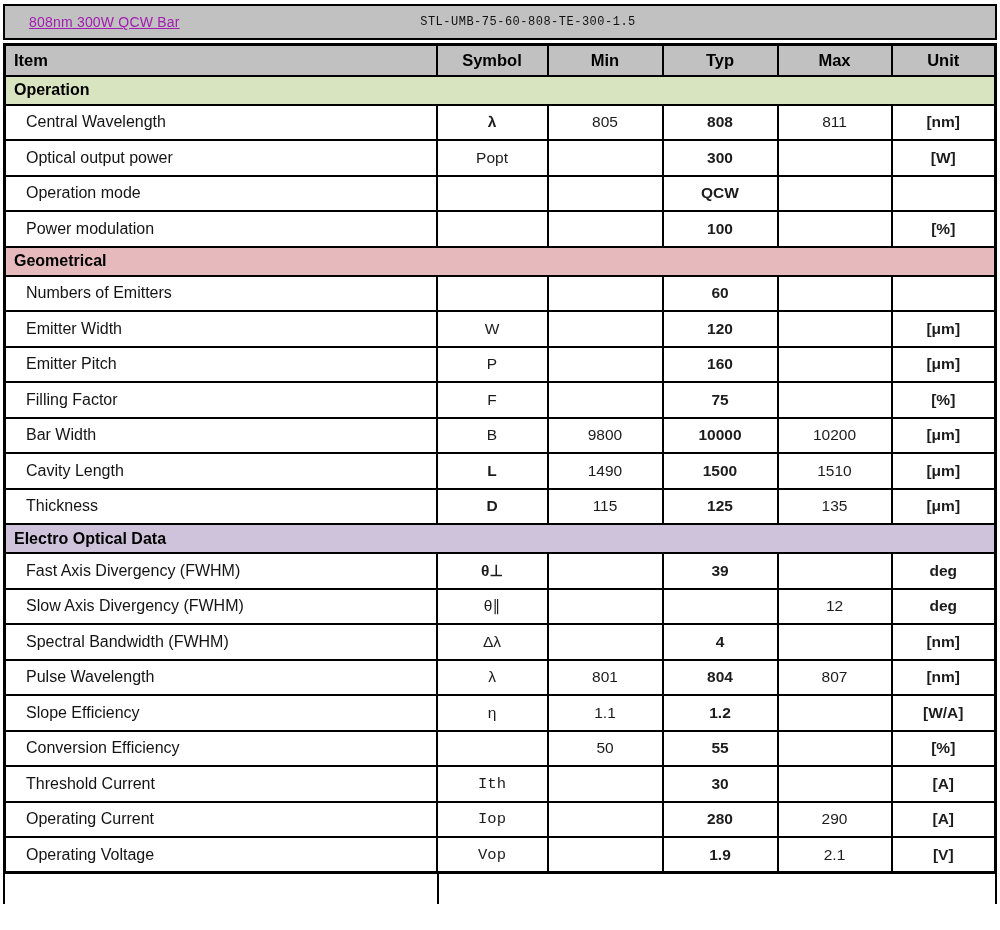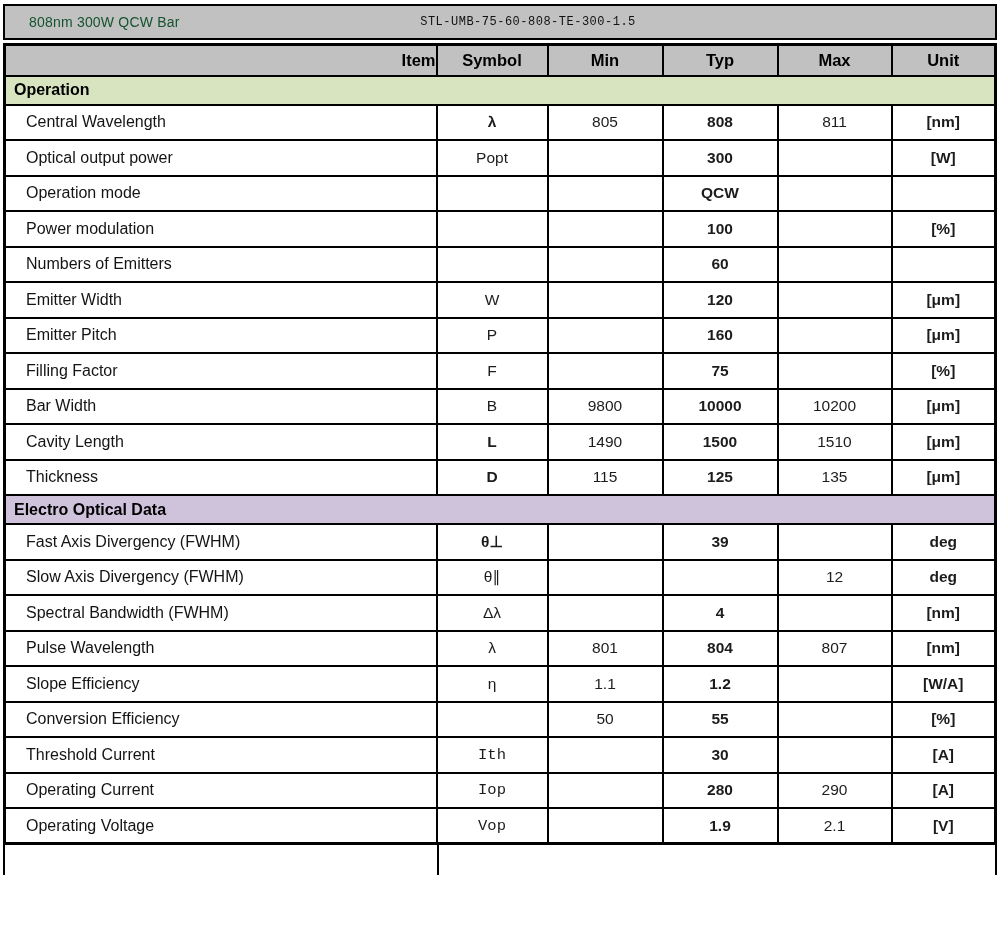--- a/index.html
+++ b/index.html
@@ -14,21 +14,21 @@
 
   
   .title-row {
     position:relative;
     height:36px;
     background:#c1c1c1;
     border:2px solid #000;
   }
   .product-name {
     position:absolute; left:24px; top:50%; transform:translateY(-50%);
-    font-size:14px; color:#14532d; letter-spacing:0.2px;
+    font-size:14px; color:#a21caf; letter-spacing:0.2px;text-decoration:underline;
   }
   .model-number {
     position:absolute; left:calc(50% + 28px); top:50%;
     transform:translate(-50%,-50%);
     font-family:"Liberation Mono", monospace;
     font-size:12px; letter-spacing:0.5px; color:#111; white-space:nowrap;
   }
 
   
   table.spec {
@@ -43,21 +43,21 @@
   col.c-max    { width:114px; }
   col.c-unit   { width:auto;  }
 
   th, td { border:2px solid #000; vertical-align:middle; }
 
   thead th {
     background:#c1c1c1;
     height:31px;
     font-size:16.5px; font-weight:bold; text-align:center;
   }
-  thead th.col-item { text-align:right; padding-left:8px; }
+  thead th.col-item { text-align:left; padding-left:8px; }
 
   tr.section-row td {
     height:29px;
     font-size:16px; font-weight:bold;
     text-align:left; padding-left:8px;
   }
 
   tr.data-row td {
     height:35.5px;
     font-size:15.5px; text-align:center; color:#1c1c1c;
@@ -144,20 +144,23 @@
           <td class="col-unit"></td>
         </tr>
         <tr class="data-row">
           <td class="col-item">Power modulation</td>
           <td class="col-symbol"></td>
           <td class="col-min"></td>
           <td class="col-typ">100</td>
           <td class="col-max"></td>
           <td class="col-unit">[%]</td>
         </tr>
+        <tr class="section-row">
+          <td colspan="6" style="background: rgb(230, 185, 188);">Geometrical</td>
+        </tr>
         <tr class="data-row">
           <td class="col-item">Numbers of Emitters</td>
           <td class="col-symbol"></td>
           <td class="col-min"></td>
           <td class="col-typ">60</td>
           <td class="col-max"></td>
           <td class="col-unit"></td>
         </tr>
         <tr class="data-row">
           <td class="col-item">Emitter Width</td>

